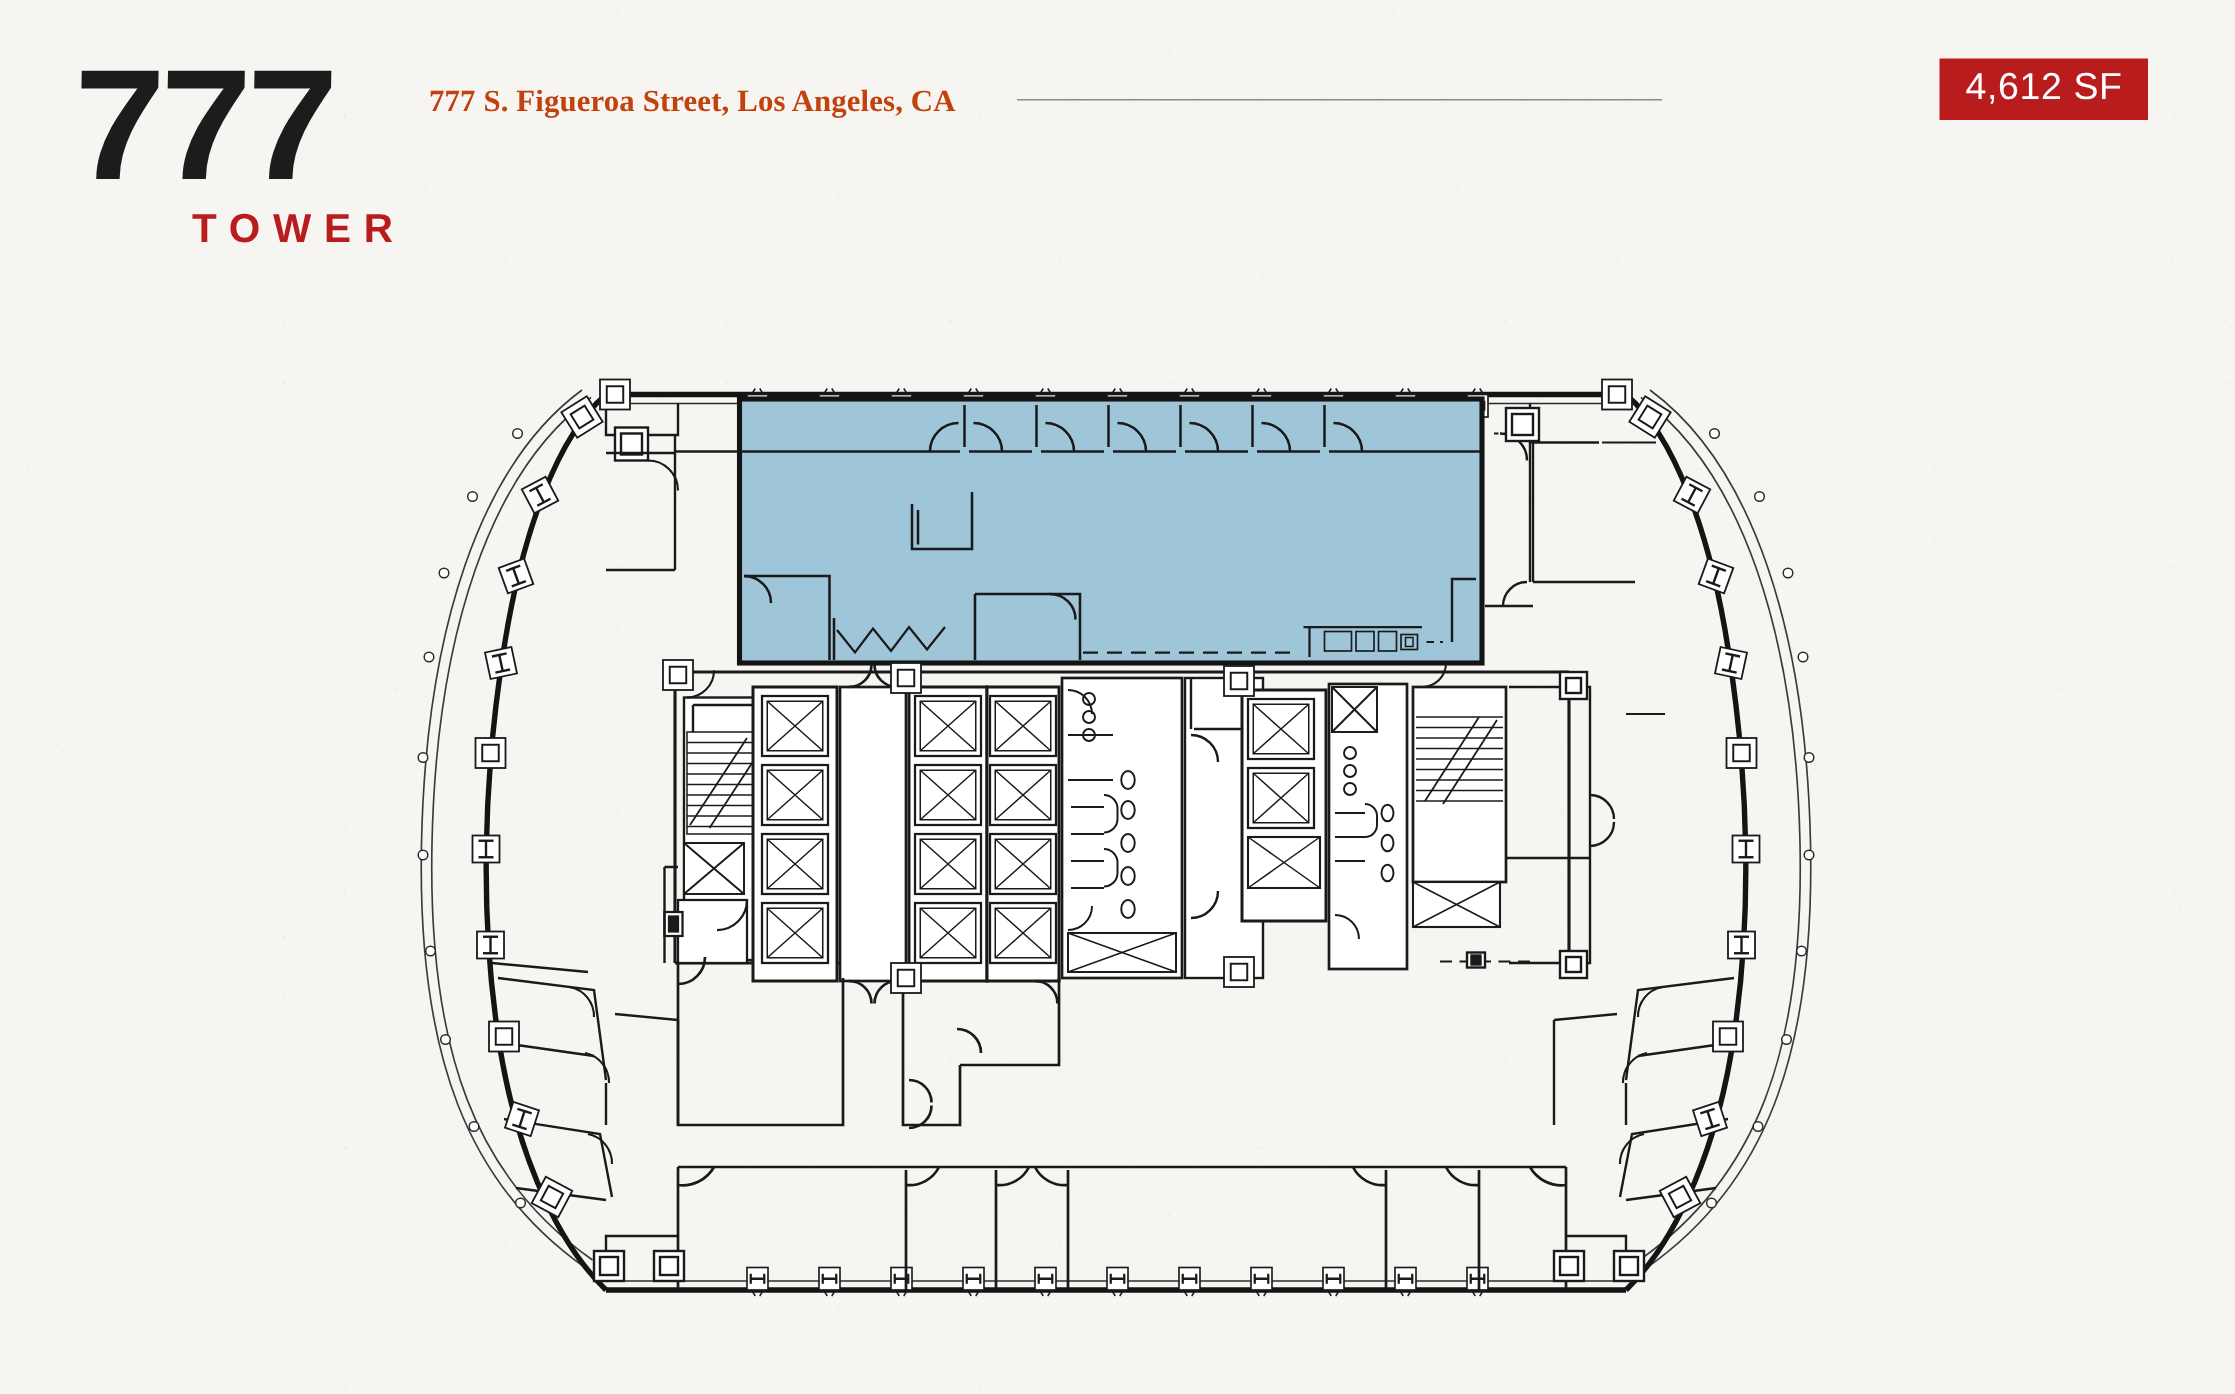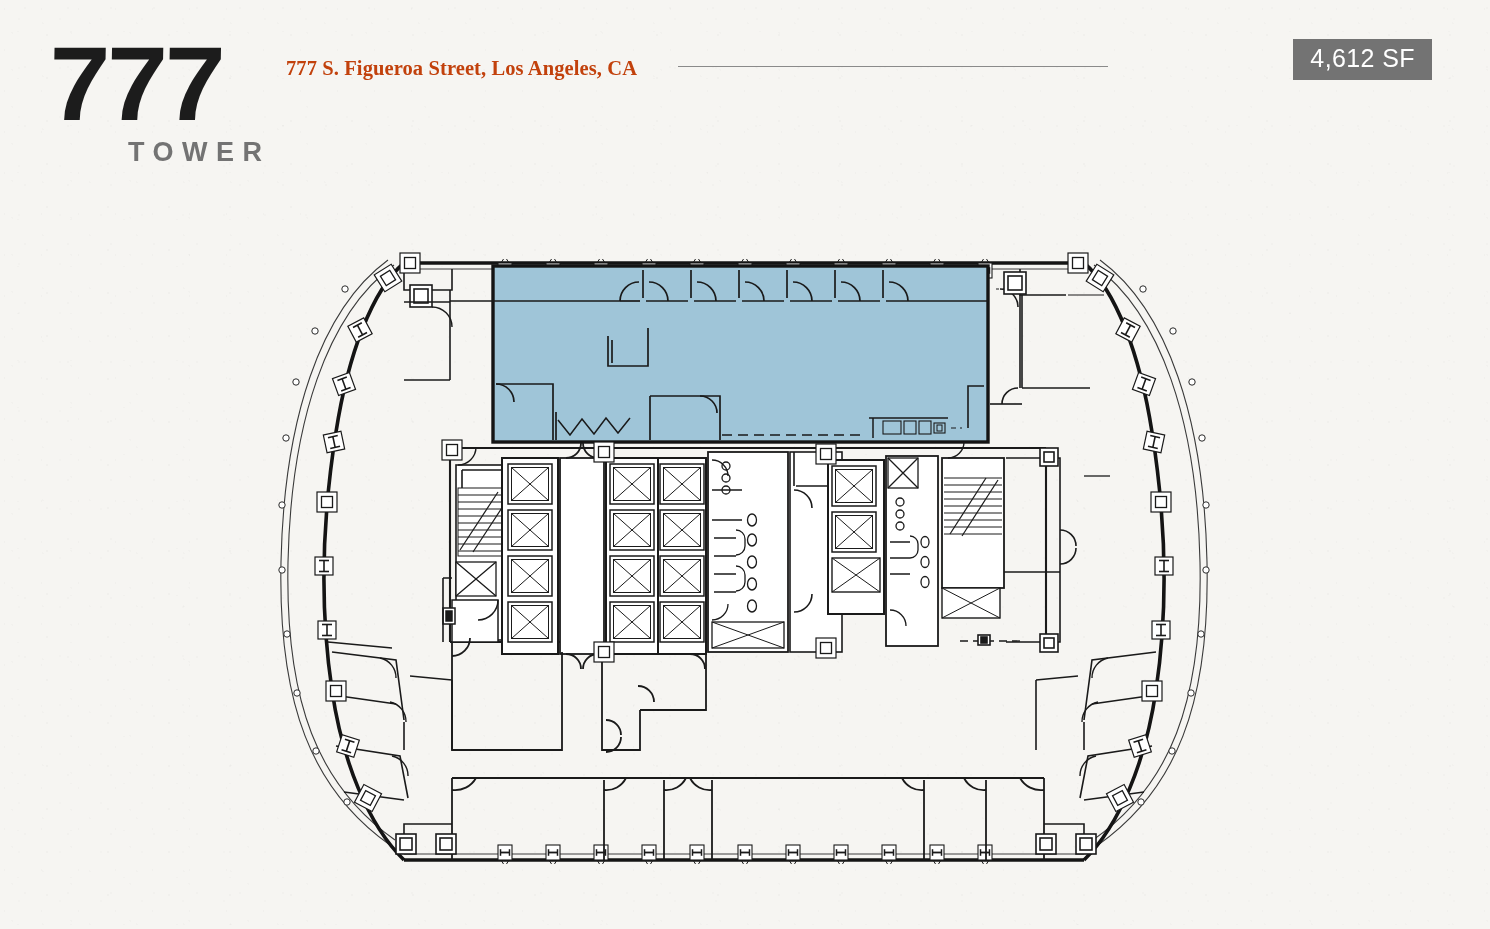--- a/index.html
+++ b/index.html
@@ -31,21 +31,21 @@
   #brand-logo{position:absolute;left:50px;top:34px;width:250px;}
   #logo-numerals{
     font-family:"Liberation Sans", sans-serif;
     font-weight:700;font-size:105px;line-height:.96;
     letter-spacing:-3px;color:#1c1c1c;
     transform:scaleX(1.04) skewX(-1deg);transform-origin:left top;
   }
   #logo-wordmark{
     font-family:"Liberation Sans", sans-serif;
     font-weight:700;font-size:27px;letter-spacing:8.5px;
-    color:#737373;margin-left:78px;margin-top:2px;
+    color:#b91c1c;margin-left:78px;margin-top:2px;
   }
 
   #address-line{
     position:absolute;left:286px;top:38px;
     font-family:"Liberation Serif", serif;
     font-weight:700;font-size:20.5px;
     color:#c2410c;letter-spacing:.1px;white-space:nowrap;margin-top:19px;
   }
   #header-rule{
     position:absolute;left:678px;top:66px;width:430px;height:0;
@@ -53,21 +53,21 @@
   }
 
   #suite-block{position:absolute;right:58px;top:32px;text-align:right;}
   #suite-title{
     font-family:"Liberation Serif", serif;
     font-size:58px;line-height:1.04;font-weight:400;
     color:#4a8da6;letter-spacing:.5px;white-space:nowrap;
   }
   #sf-badge{
     display:inline-block;margin-top:7px;
-    background:#737373;color:#ffffff;
+    background:#b91c1c;color:#ffffff;
     font-family:"Liberation Sans", sans-serif;
     font-size:25px;font-weight:400;letter-spacing:.4px;
     padding:5px 17px 7px 17px;
   }
 
   
   #floorplan-area{position:absolute;left:0;top:190px;width:1490px;height:739px;z-index:2;}
   #floorplan-svg{display:block;width:1490px;height:739px;}
 </style>
 </head>

